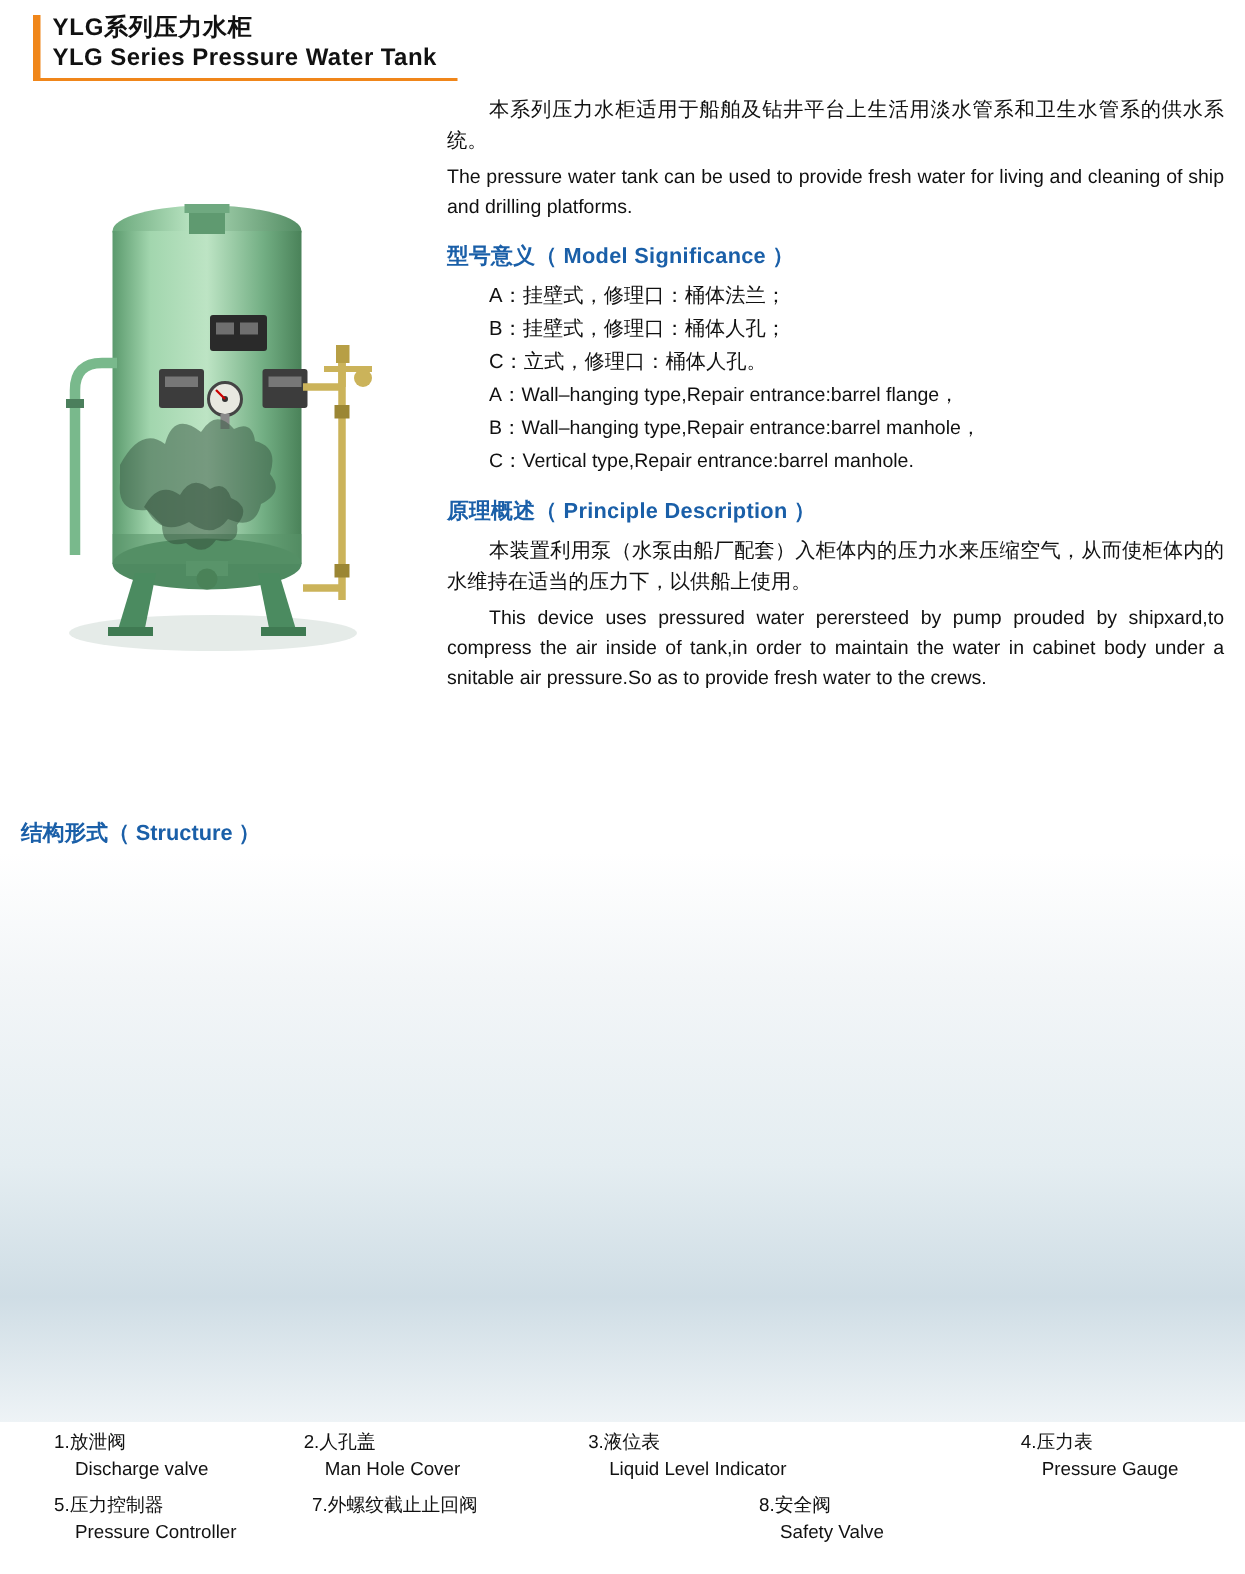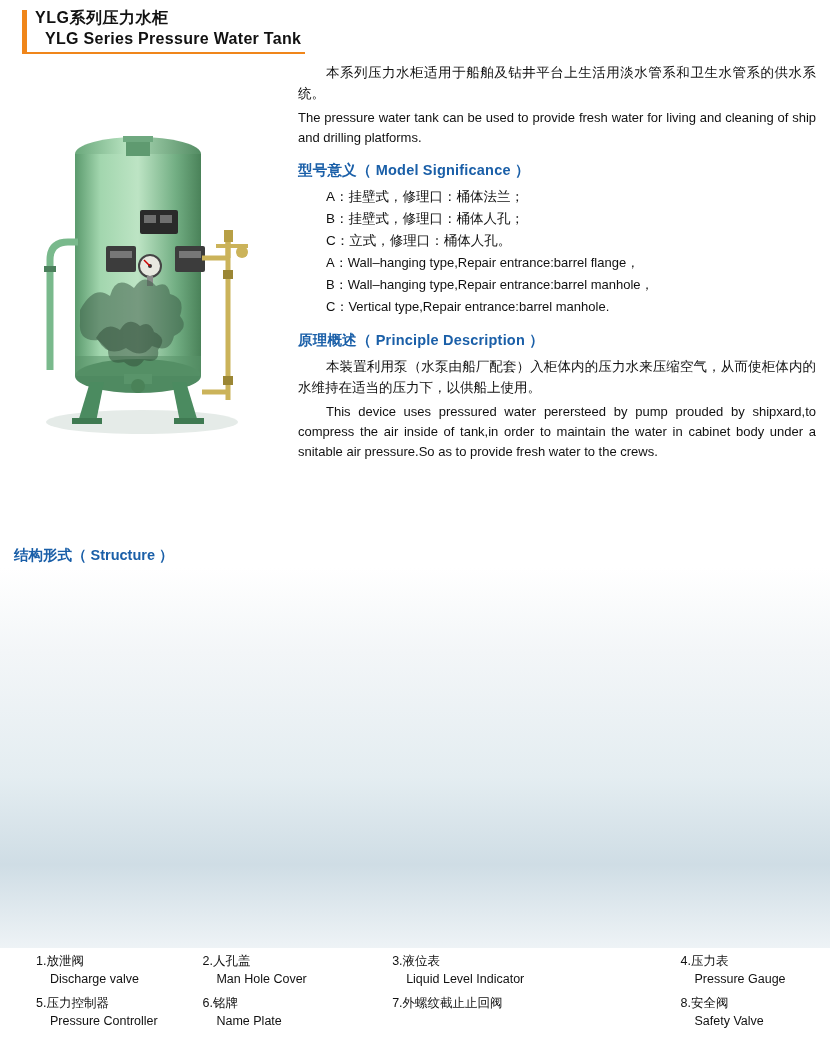--- a/index.html
+++ b/index.html
@@ -49,21 +49,21 @@
     position: absolute;
     left: 13px;
     top: 0px;
     font-size: 16px;
     font-weight: bold;
     letter-spacing: 0.5px;
     color: #111;
   }
   .header .title-en {
     position: absolute;
-    left: 23px;
+    left: 13px;
     top: 22px;
     font-size: 16px;
     font-weight: bold;
     letter-spacing: 0.3px;
     color: #111;
   }
 
   
   .photo {
     position: absolute;
@@ -488,24 +488,20 @@
       <div class="legend-cell lc4">
         <span class="cn"><span>4.</span><span>压力表</span></span>
         <span class="en">Pressure Gauge</span>
       </div>
     </div>
     <div class="legend-row r2">
       <div class="legend-cell lc1">
         <span class="cn"><span>5.</span><span>压力控制器</span></span>
         <span class="en">Pressure Controller</span>
       </div>
-      <div class="legend-cell lc2">
-        <span class="cn"><span>6.</span><span>铭牌</span></span>
-        <span class="en">Name Plate</span>
-      </div>
       <div class="legend-cell lc3">
         <span class="cn"><span>7.</span><span>外螺纹截止止回阀</span></span>
       </div>
       <div class="legend-cell lc4">
         <span class="cn"><span>8.</span><span>安全阀</span></span>
         <span class="en">Safety Valve</span>
       </div>
     </div>
   </div>
 

